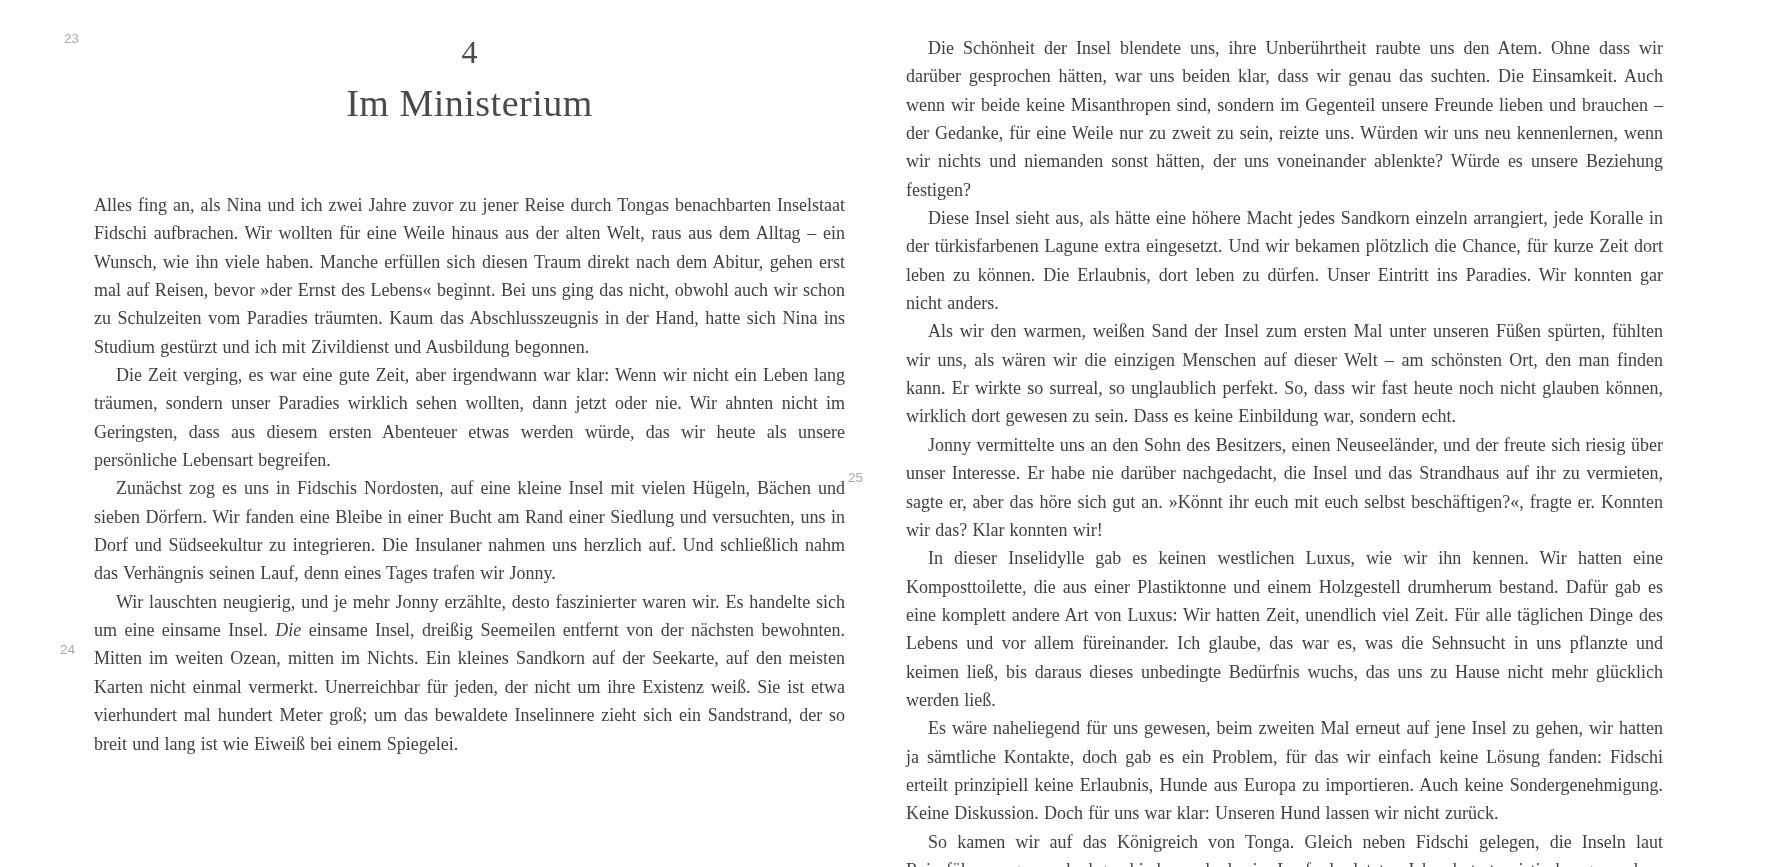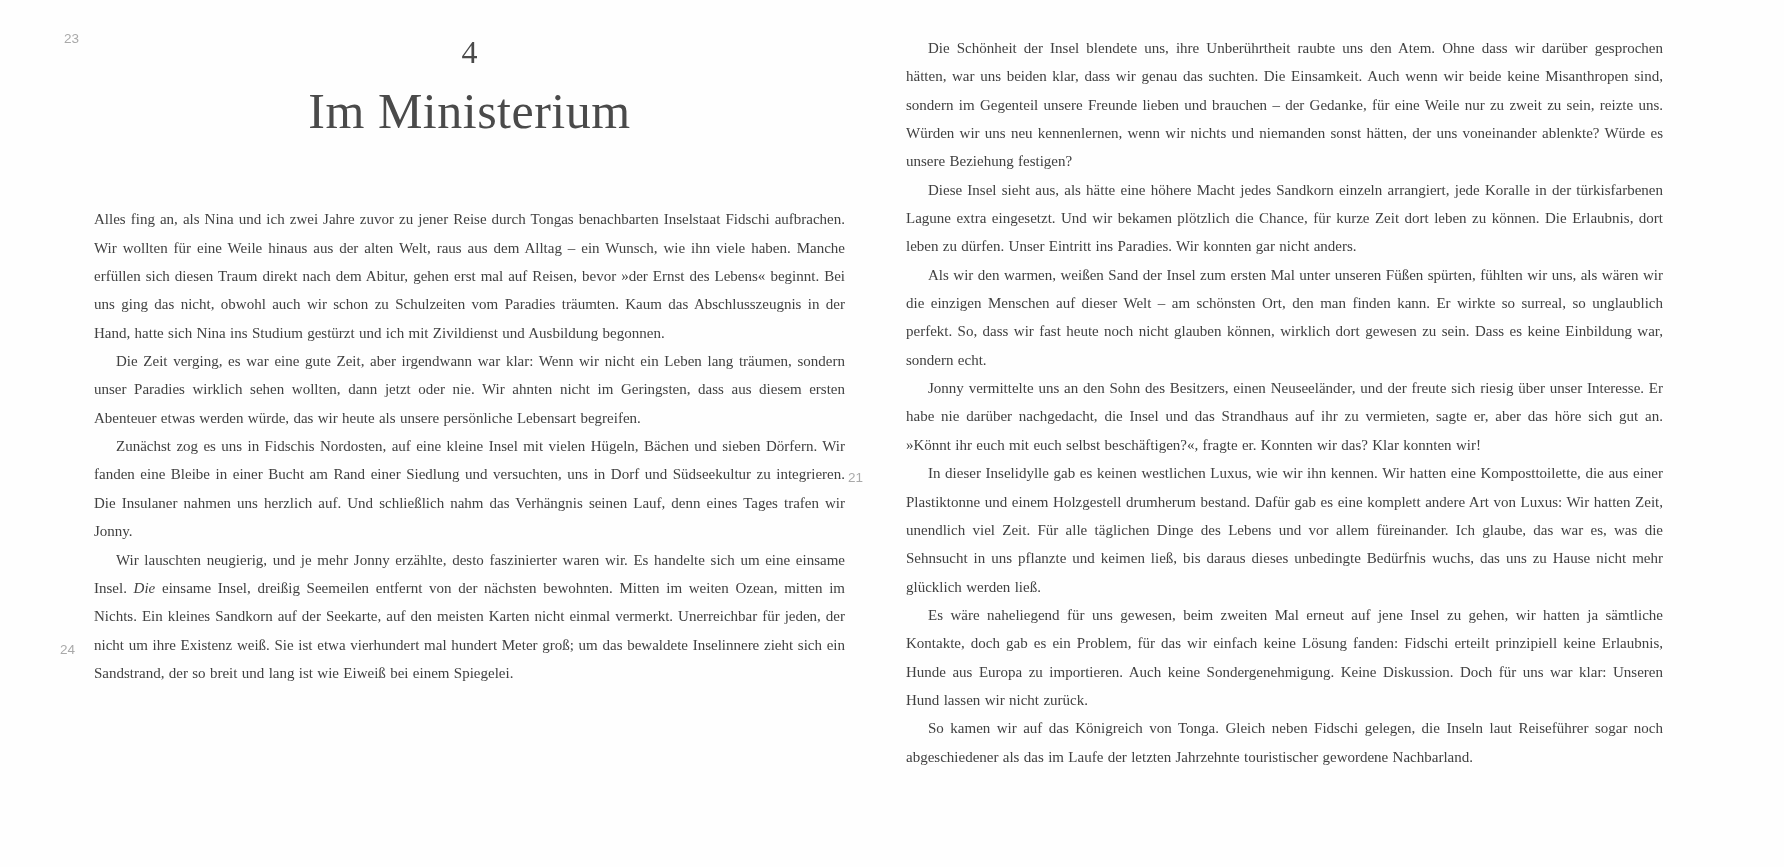--- a/index.html
+++ b/index.html
@@ -31,32 +31,32 @@
   .chapter-number {
     text-align: center;
     font-size: 32px;
     line-height: 1.2;
     margin: 33px 0 0 0;
     font-weight: normal;
     color: #4a4a4a;
   }
   .chapter-title {
     text-align: center;
-    font-size: 50px;
+    font-size: 38px;
     line-height: 1.2;
     margin: 10px 0 0 0;
     font-weight: normal;
     letter-spacing: 0.5px;
     color: #4a4a4a;
   }
 
   .body-text p {
     margin: 0;
     text-align: justify;
-    font-size: 15px;
+    font-size: 18px;
     line-height: 28.35px;
     text-indent: 22px;
     word-spacing: 0.04em;
     color: #414141;
   }
   .body-text p.noindent { text-indent: 0; }
   .left  .body-text { margin-top: 64px; }
   .right .body-text { margin-top: 34px; }
 
   .pagenum {
@@ -72,21 +72,21 @@
 
   em { font-style: italic; }
 </style>
 </head>
 <body>
 
 <div class="spread">
 
   <span class="pagenum" id="pn-23">23</span>
   <span class="pagenum" id="pn-24">24</span>
-  <span class="pagenum" id="pn-25">21</span>
+  <span class="pagenum" id="pn-25">25</span>
 
   <section class="page left">
     <header>
       <div class="chapter-number">4</div>
       <h1 class="chapter-title">Im Ministerium</h1>
     </header>
     <div class="body-text">
       <p class="noindent">Alles fing an, als Nina und ich zwei Jahre zuvor zu jener Reise durch Tongas benachbarten Inselstaat Fidschi aufbrachen. Wir wollten für eine Weile hinaus aus der alten Welt, raus aus dem Alltag – ein Wunsch, wie ihn viele haben. Manche erfüllen sich diesen Traum direkt nach dem Abitur, gehen erst mal auf Reisen, bevor »der Ernst des Lebens« beginnt. Bei uns ging das nicht, obwohl auch wir schon zu Schulzeiten vom Paradies träumten. Kaum das Abschlusszeugnis in der Hand, hatte sich Nina ins Studium gestürzt und ich mit Zivildienst und Ausbildung begonnen.</p>
       <p>Die Zeit verging, es war eine gute Zeit, aber irgendwann war klar: Wenn wir nicht ein Leben lang träumen, sondern unser Paradies wirklich sehen wollten, dann jetzt oder nie. Wir ahnten nicht im Geringsten, dass aus diesem ersten Abenteuer etwas werden würde, das wir heute als unsere persönliche Lebensart begreifen.</p>
       <p>Zunächst zog es uns in Fidschis Nordosten, auf eine kleine Insel mit vielen Hügeln, Bächen und sieben Dörfern. Wir fanden eine Bleibe in einer Bucht am Rand einer Siedlung und versuchten, uns in Dorf und Südseekultur zu integrieren. Die Insulaner nahmen uns herzlich auf. Und schließlich nahm das Verhängnis seinen Lauf, denn eines Tages trafen wir Jonny.</p>

